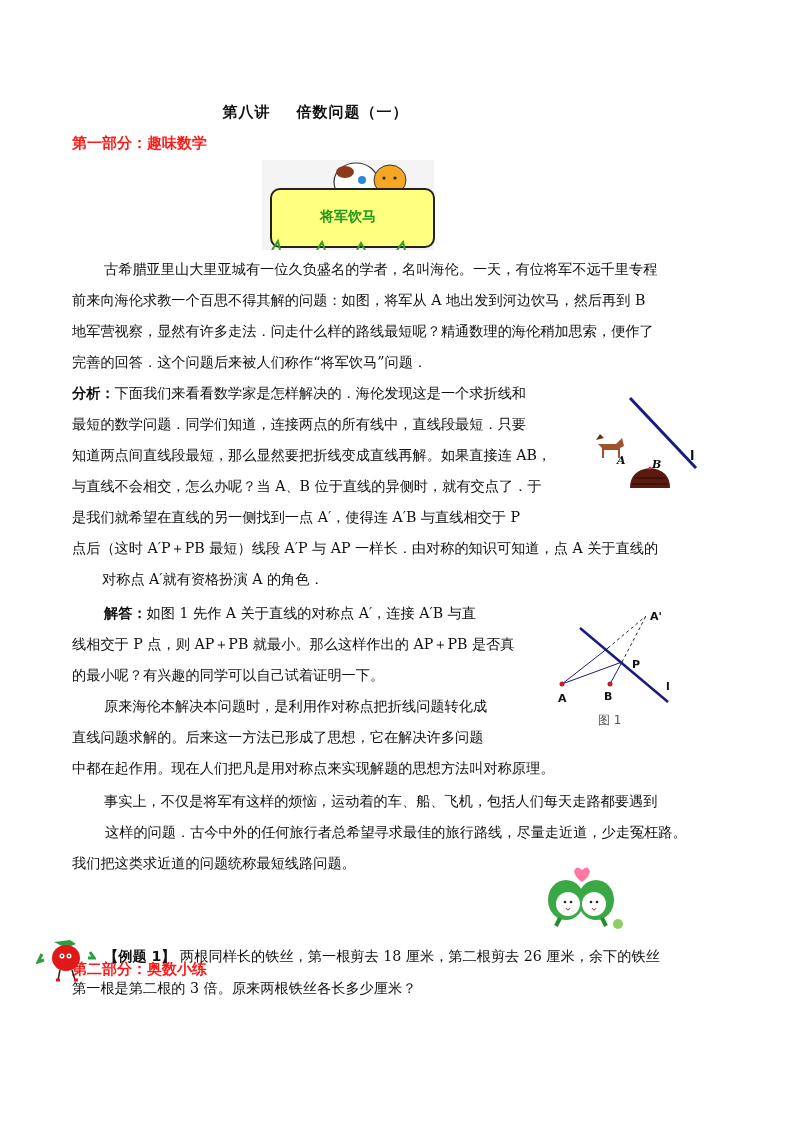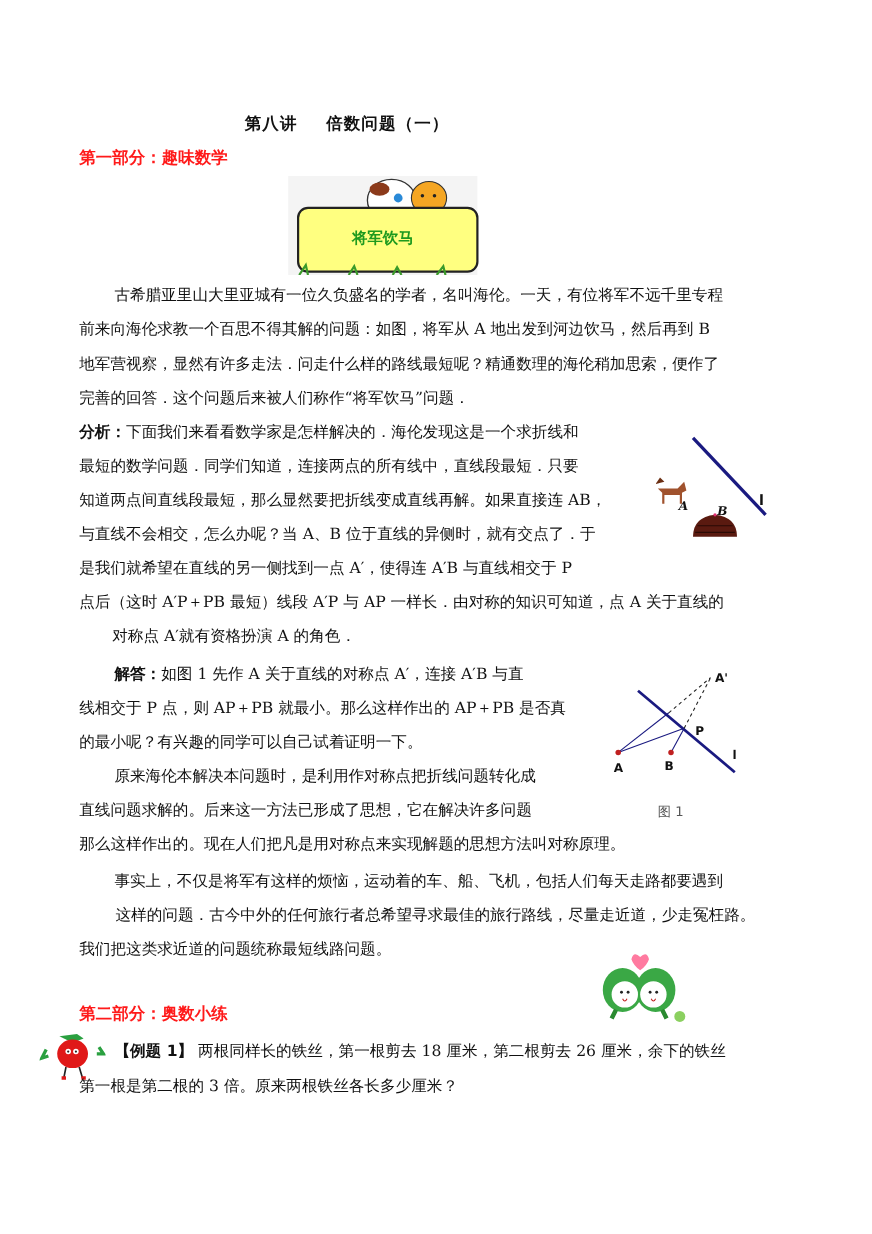--- a/index.html
+++ b/index.html
@@ -80,39 +80,39 @@
   <span class="abs" style="left:62px; top:66px; font-size:11px; font-style:italic; font-weight:bold;">B</span>
   <span class="abs" style="left:100px; top:56px; font-size:13px; font-weight:bold; font-family:'DejaVu Sans',sans-serif;">l</span>
 </div>
 
 <div class="abs p" style="left:104px; top:598px;"><b>解答：</b><span>如图 1 先作 A 关于直线的对称点 A′，连接 A′B 与直</span></div>
 <div class="abs p" style="left:72px; top:629px;">线相交于 P 点，则 AP＋PB 就最小。那么这样作出的 AP＋PB 是否真</div>
 <div class="abs p" style="left:72px; top:660px;">的最小呢？有兴趣的同学可以自己试着证明一下。</div>
 
 <div class="abs p" style="left:104px; top:691px;">原来海伦本解决本问题时，是利用作对称点把折线问题转化成</div>
 <div class="abs p" style="left:72px; top:722px;">直线问题求解的。后来这一方法已形成了思想，它在解决许多问题</div>
-<div class="abs p" style="left:72px; top:753px;">那么这样作出的。现在人们把凡是用对称点来实现解题的思想方法叫对称原理。</div>
+<div class="abs p" style="left:72px; top:753px;">中都在起作用。现在人们把凡是用对称点来实现解题的思想方法叫对称原理。</div>
 
 <div class="abs" style="left:548px; top:606px; width:140px; height:124px;">
   <svg width="140" height="124">
     <line x1="32" y1="22" x2="120" y2="96" stroke="#1a1a80" stroke-width="2.5"></line>
     <line x1="14" y1="78" x2="60" y2="42" stroke="#1a1a80" stroke-width="1"></line>
     <line x1="14" y1="78" x2="74" y2="56" stroke="#1a1a80" stroke-width="1"></line>
     <line x1="62" y1="78" x2="74" y2="56" stroke="#1a1a80" stroke-width="1"></line>
     <line x1="60" y1="42" x2="98" y2="10" stroke="#222" stroke-width="1" stroke-dasharray="3,3"></line>
     <line x1="74" y1="56" x2="98" y2="10" stroke="#222" stroke-width="1" stroke-dasharray="3,3"></line>
     <circle cx="14" cy="78" r="2.5" fill="#c02020"></circle>
     <circle cx="62" cy="78" r="2.5" fill="#c02020"></circle>
   </svg>
   <span class="abs" style="left:102px; top:4px; font-size:11px; font-weight:bold; font-family:'DejaVu Sans',sans-serif;">A'</span>
   <span class="abs" style="left:84px; top:52px; font-size:11px; font-weight:bold; font-family:'DejaVu Sans',sans-serif;">P</span>
   <span class="abs" style="left:10px; top:86px; font-size:11px; font-weight:bold; font-family:'DejaVu Sans',sans-serif;">A</span>
   <span class="abs" style="left:56px; top:84px; font-size:11px; font-weight:bold; font-family:'DejaVu Sans',sans-serif;">B</span>
   <span class="abs" style="left:118px; top:74px; font-size:11px; font-weight:bold; font-family:'DejaVu Sans',sans-serif;">l</span>
-  <span class="abs fig-caption" style="left:50px; top:106px;margin-top:18px;">图 1</span>
+  <span class="abs fig-caption" style="left:50px; top:106px;">图 1</span>
 </div>
 
 <div class="abs p" style="left:104px; top:786px;">事实上，不仅是将军有这样的烦恼，运动着的车、船、飞机，包括人们每天走路都要遇到</div>
 <div class="abs p" style="left:58px; top:817px;margin-left:47px;">这样的问题．古今中外的任何旅行者总希望寻求最佳的旅行路线，尽量走近道，少走冤枉路。</div>
 <div class="abs p" style="left:72px; top:848px;">我们把这类求近道的问题统称最短线路问题。</div>
 
 <svg class="abs" style="left:530px; top:866px;" width="105" height="66">
   <path d="M52 4 q-6 -6 -8 2 q2 6 8 10 q6 -4 8 -10 q-2 -8 -8 -2 z" fill="#ff7aa0"></path>
   <ellipse cx="36" cy="34" rx="18" ry="20" fill="#3aa845"></ellipse>
   <ellipse cx="66" cy="34" rx="18" ry="20" fill="#3aa845"></ellipse>
@@ -120,21 +120,21 @@
   <ellipse cx="64" cy="38" rx="12" ry="12" fill="#fff"></ellipse>
   <circle cx="35" cy="36" r="1.3" fill="#222"></circle>
     <circle cx="41" cy="36" r="1.3" fill="#222"></circle>
   <circle cx="61" cy="36" r="1.3" fill="#222"></circle>
     <circle cx="67" cy="36" r="1.3" fill="#222"></circle>
   <path d="M36 42 q2 4 4 0 M62 42 q2 4 4 0" stroke="#c02020" fill="none"></path>
   <path d="M30 52 l-4 8 M72 52 l4 8" stroke="#2a8a30" stroke-width="4"></path>
   <circle cx="88" cy="58" r="5" fill="#8bd060"></circle>
 </svg>
 
-<div class="abs section" style="left:72px; top:912px;">第二部分：奥数小练</div>
+<div class="abs section" style="left:72px; top:960px;">第二部分：奥数小练</div>
 
 <svg class="abs" style="left:36px; top:936px;" width="60" height="50">
   <path d="M18 6 l16 -2 l6 4 l-10 4 z" fill="#2aa040"></path>
   <ellipse cx="30" cy="22" rx="14" ry="13" fill="#e01818"></ellipse>
   <circle cx="26" cy="20" r="2.5" fill="#fff"></circle>
     <circle cx="33" cy="20" r="2.5" fill="#fff"></circle>
   <circle cx="26" cy="20" r="1" fill="#222"></circle>
     <circle cx="33" cy="20" r="1" fill="#222"></circle>
   <path d="M6 18 l-4 8 l6 -2 M54 16 l4 6 l-6 0" stroke="#2aa040" stroke-width="3" fill="none"></path>
   <path d="M24 34 l-2 10 M36 34 l3 10" stroke="#222" stroke-width="1.5"></path>

